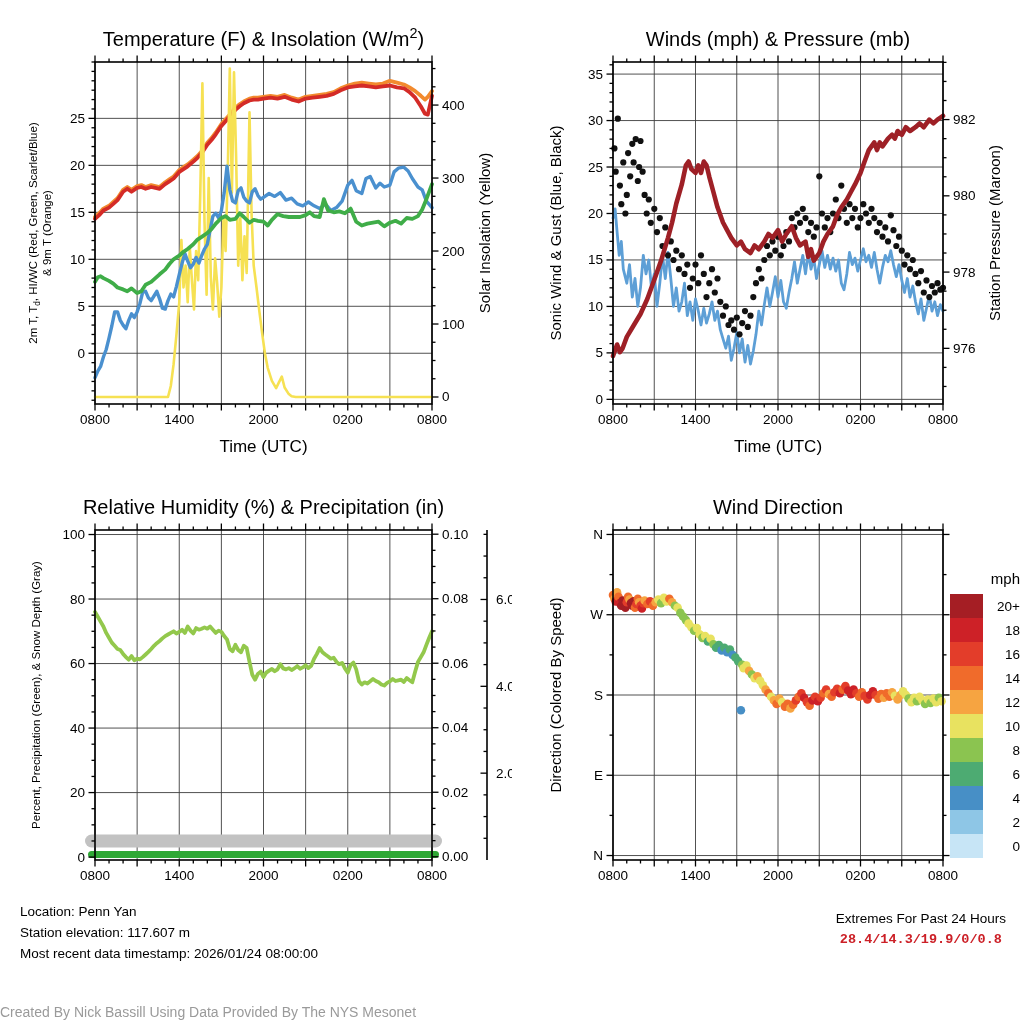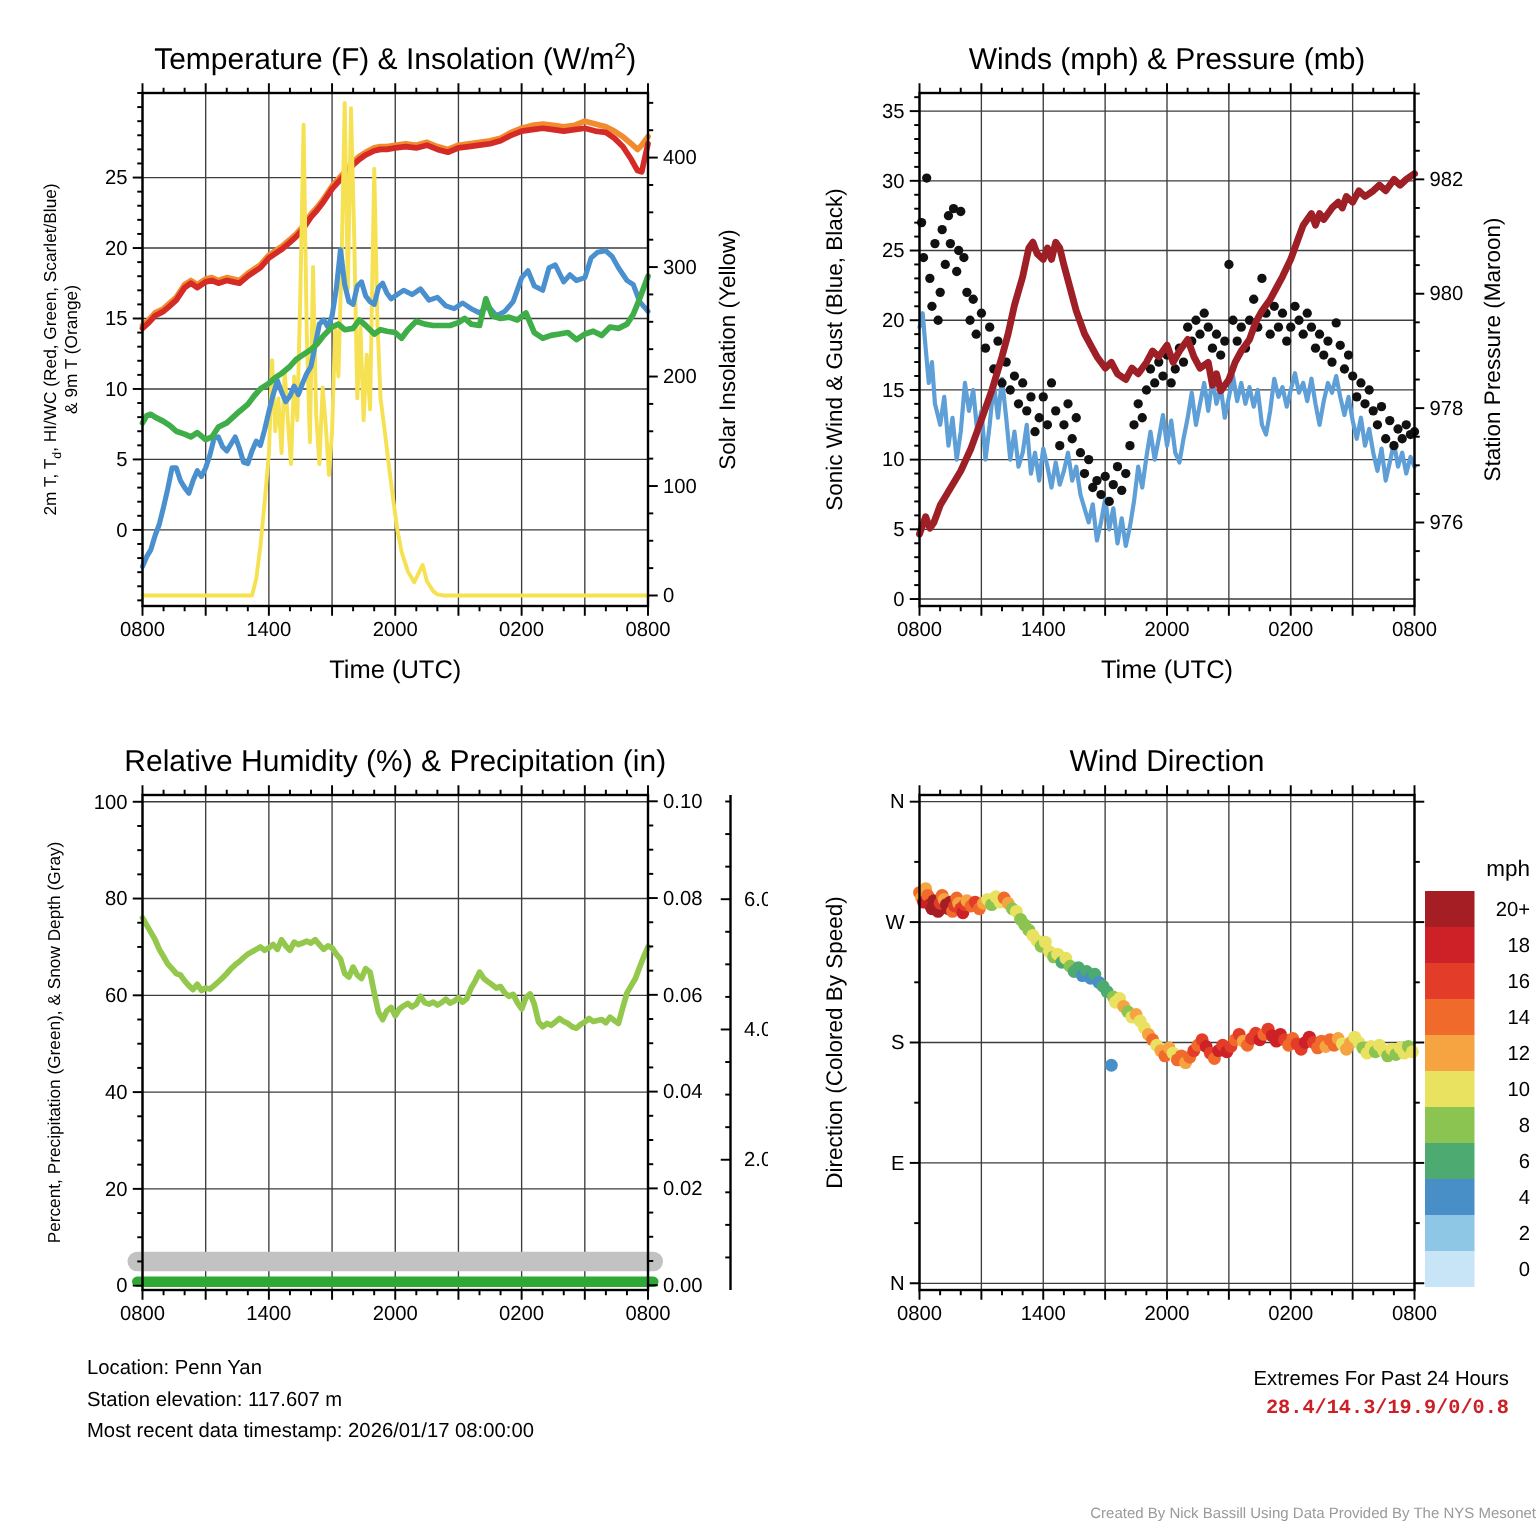--- a/index.html
+++ b/index.html
@@ -5,24 +5,24 @@
   html,body{margin:0;padding:0;background:#fff;}
   .page{position:relative;width:1024px;height:1024px;background:#fff;overflow:hidden;
         font-family:"Liberation Sans",sans-serif;color:#000;}
   svg{position:absolute;display:block;}
   svg.tl{left:0;top:0}
   svg.tr{left:512px;top:0}
   svg.bl{left:0;top:470px}
   svg.br{left:512px;top:470px}
   svg text{font-family:"Liberation Sans",sans-serif;fill:#000;}
   .footer-left{position:absolute;left:20px;top:901px;font-size:13.5px;line-height:21px;}
-  .footer-right{position:absolute;right:18px;top:908px;text-align:right;font-size:13.5px;line-height:21px;}
+  .footer-right{position:absolute;right:18px;top:908px;text-align:center;font-size:13.5px;line-height:21px;}
   .footer-right .extremes-values{font-weight:bold;}
-  .attribution{position:absolute;left:0;right:0;top:1004px;text-align:right;color:#9a9a9a;font-size:10px;}
-  .fl-line{display:block;margin-left:38px;}
+  .attribution{position:absolute;left:0;right:0;top:1004px;text-align:left;color:#9a9a9a;font-size:14px;}
+  .fl-line{display:block;}
 </style>
 </head>
 <body>
 
 <div class="page">
   <svg class="tl" width="512" height="470">
       <line x1="95" y1="62" x2="95" y2="404" stroke="#3d3d3d" stroke-width="0.9"></line>
       <line x1="137.125" y1="62" x2="137.125" y2="404" stroke="#3d3d3d" stroke-width="0.9"></line>
       <line x1="179.25" y1="62" x2="179.25" y2="404" stroke="#3d3d3d" stroke-width="0.9"></line>
       <line x1="221.375" y1="62" x2="221.375" y2="404" stroke="#3d3d3d" stroke-width="0.9"></line>
@@ -847,21 +847,21 @@
       <text x="508" y="332.5" text-anchor="end" font-size="13.5">4</text>
       <rect x="438" y="340" width="33" height="24" fill="#8ec6e6"></rect>
       <text x="508" y="356.5" text-anchor="end" font-size="13.5">2</text>
       <rect x="438" y="364" width="33" height="24" fill="#c7e5f6"></rect>
       <text x="508" y="380.5" text-anchor="end" font-size="13.5">0</text>
     </svg>
 
   <div class="footer-left">
     <span class="fl-line">Location: Penn Yan</span>
     <span class="fl-line">Station elevation: 117.607 m</span>
-    <span class="fl-line">Most recent data timestamp: 2026/01/17 08:00:00</span>
+    <span class="fl-line">Most recent data timestamp: 2026/01/24 08:00:00</span>
   </div>
 
   <div class="footer-right">
     <span class="fl-line">Extremes For Past 24 Hours</span>
     <span class="fl-line extremes-values" style="color: rgb(204, 32, 39); font-family: Liberation Mono, monospace;">28.4/14.3/19.9/0/0.8</span>
   </div>
 
   <div class="attribution">Created By Nick Bassill Using Data Provided By The NYS Mesonet</div>
 </div>
 

